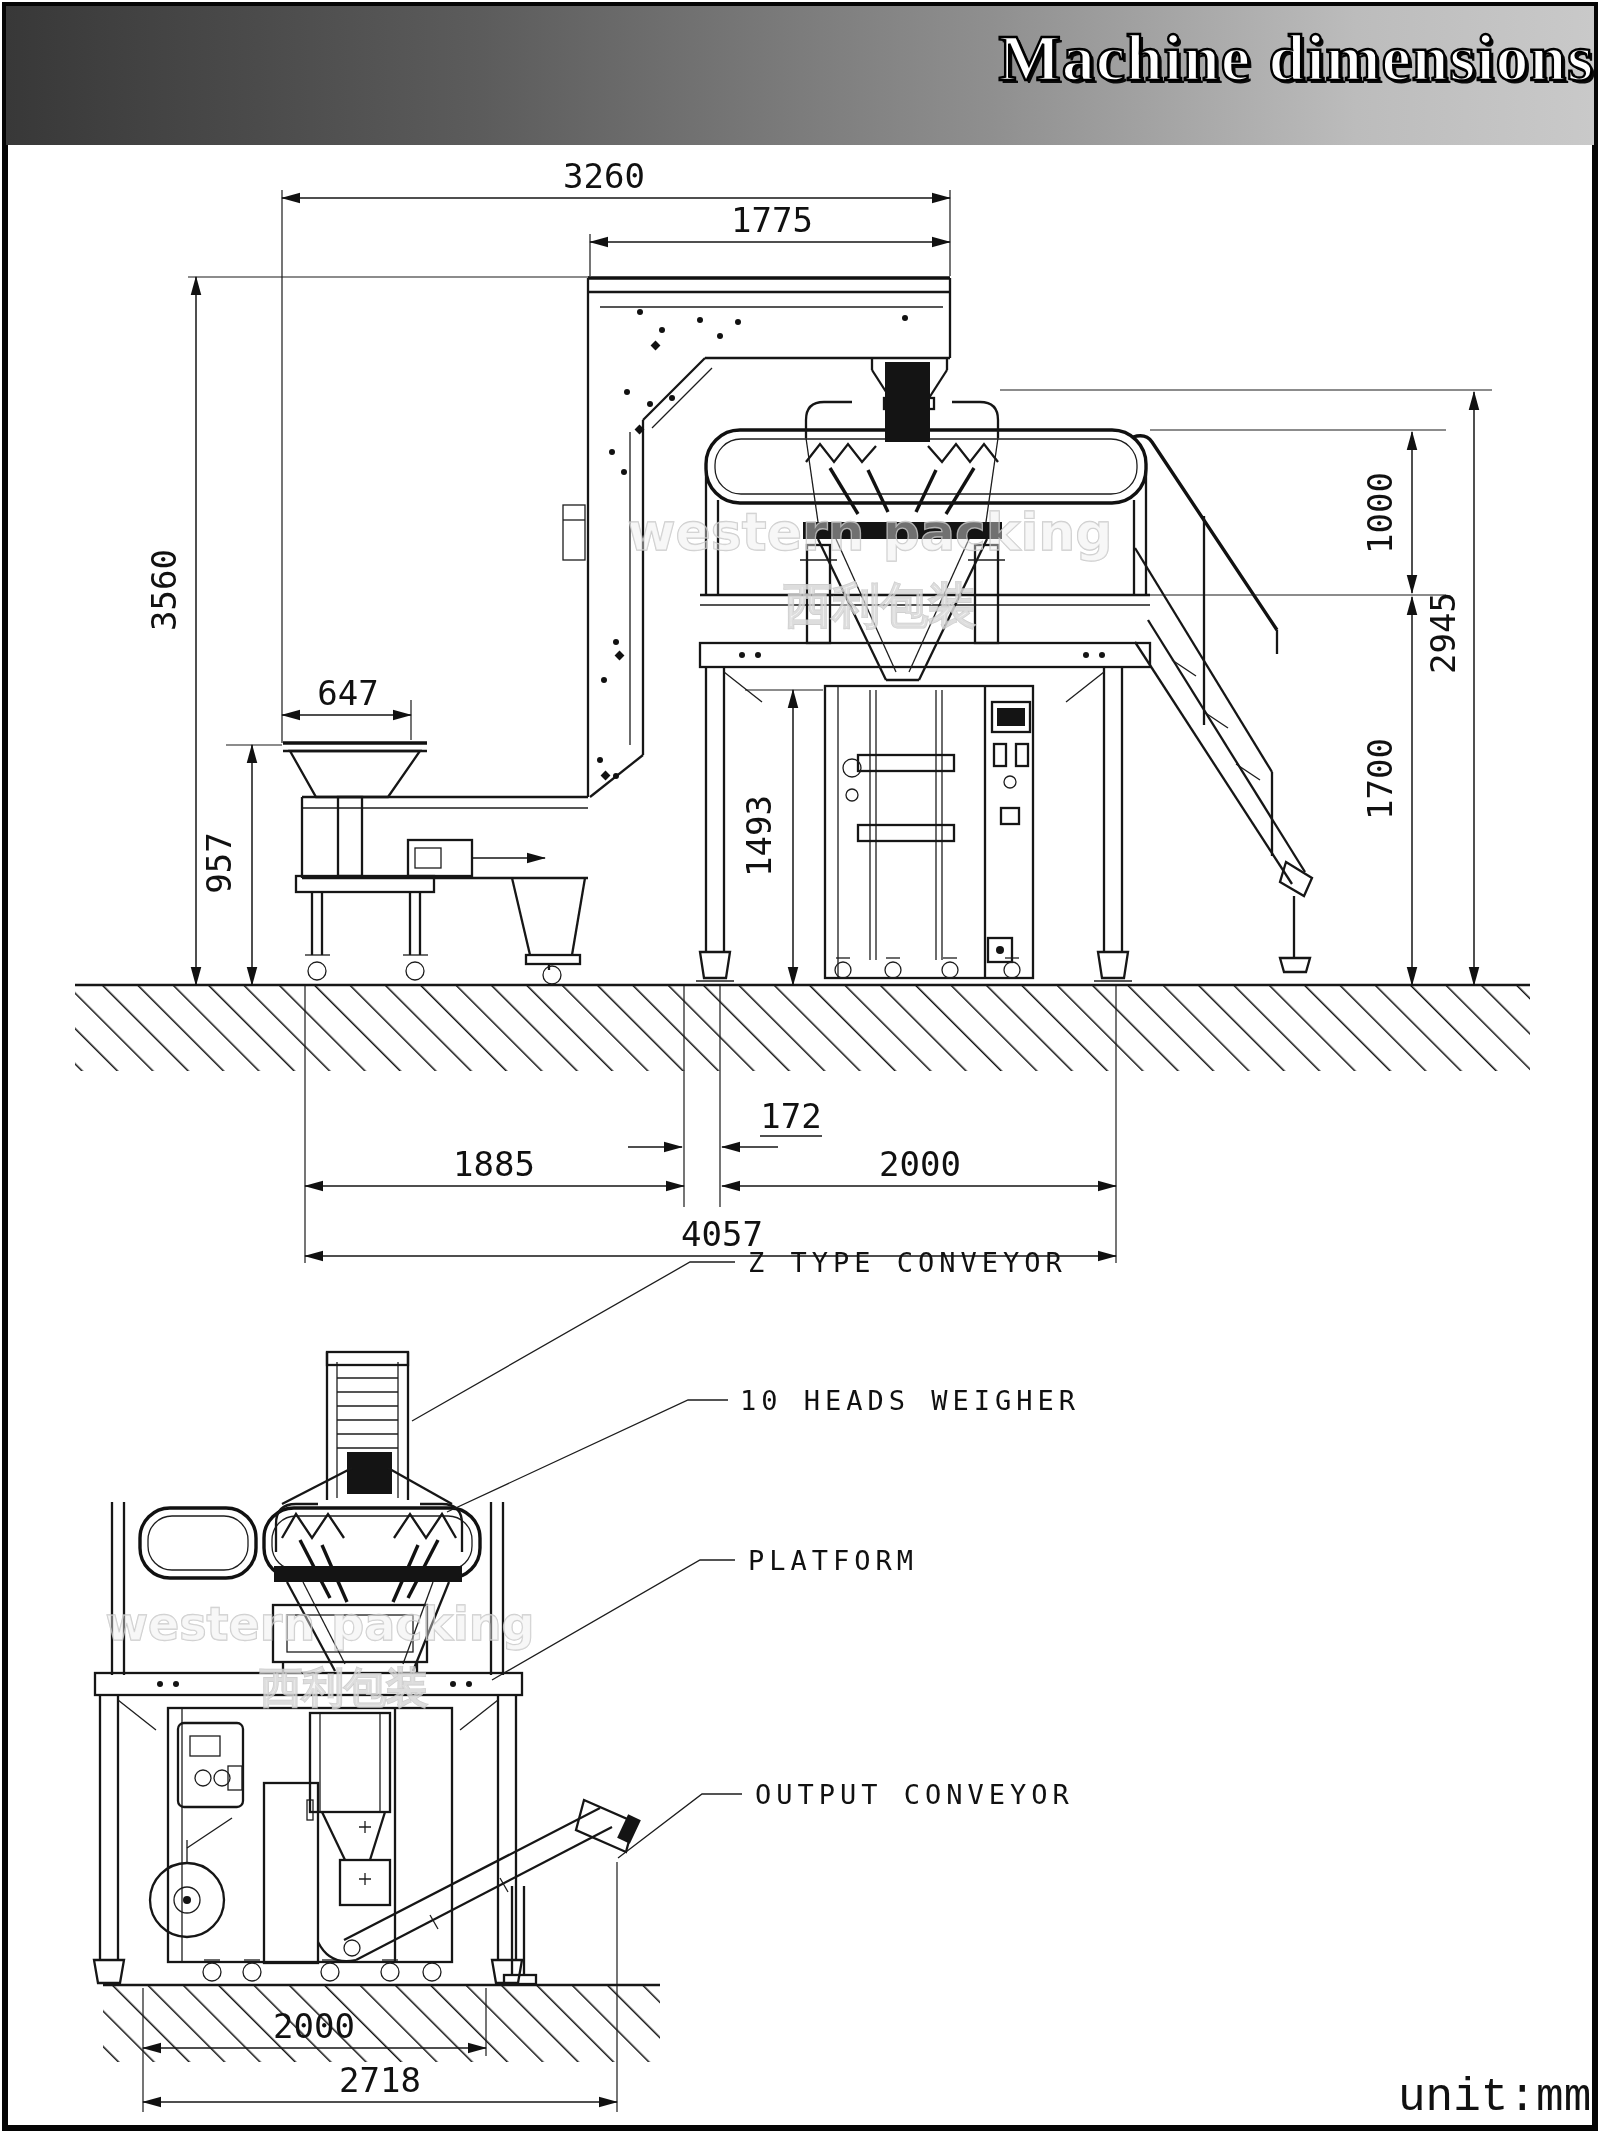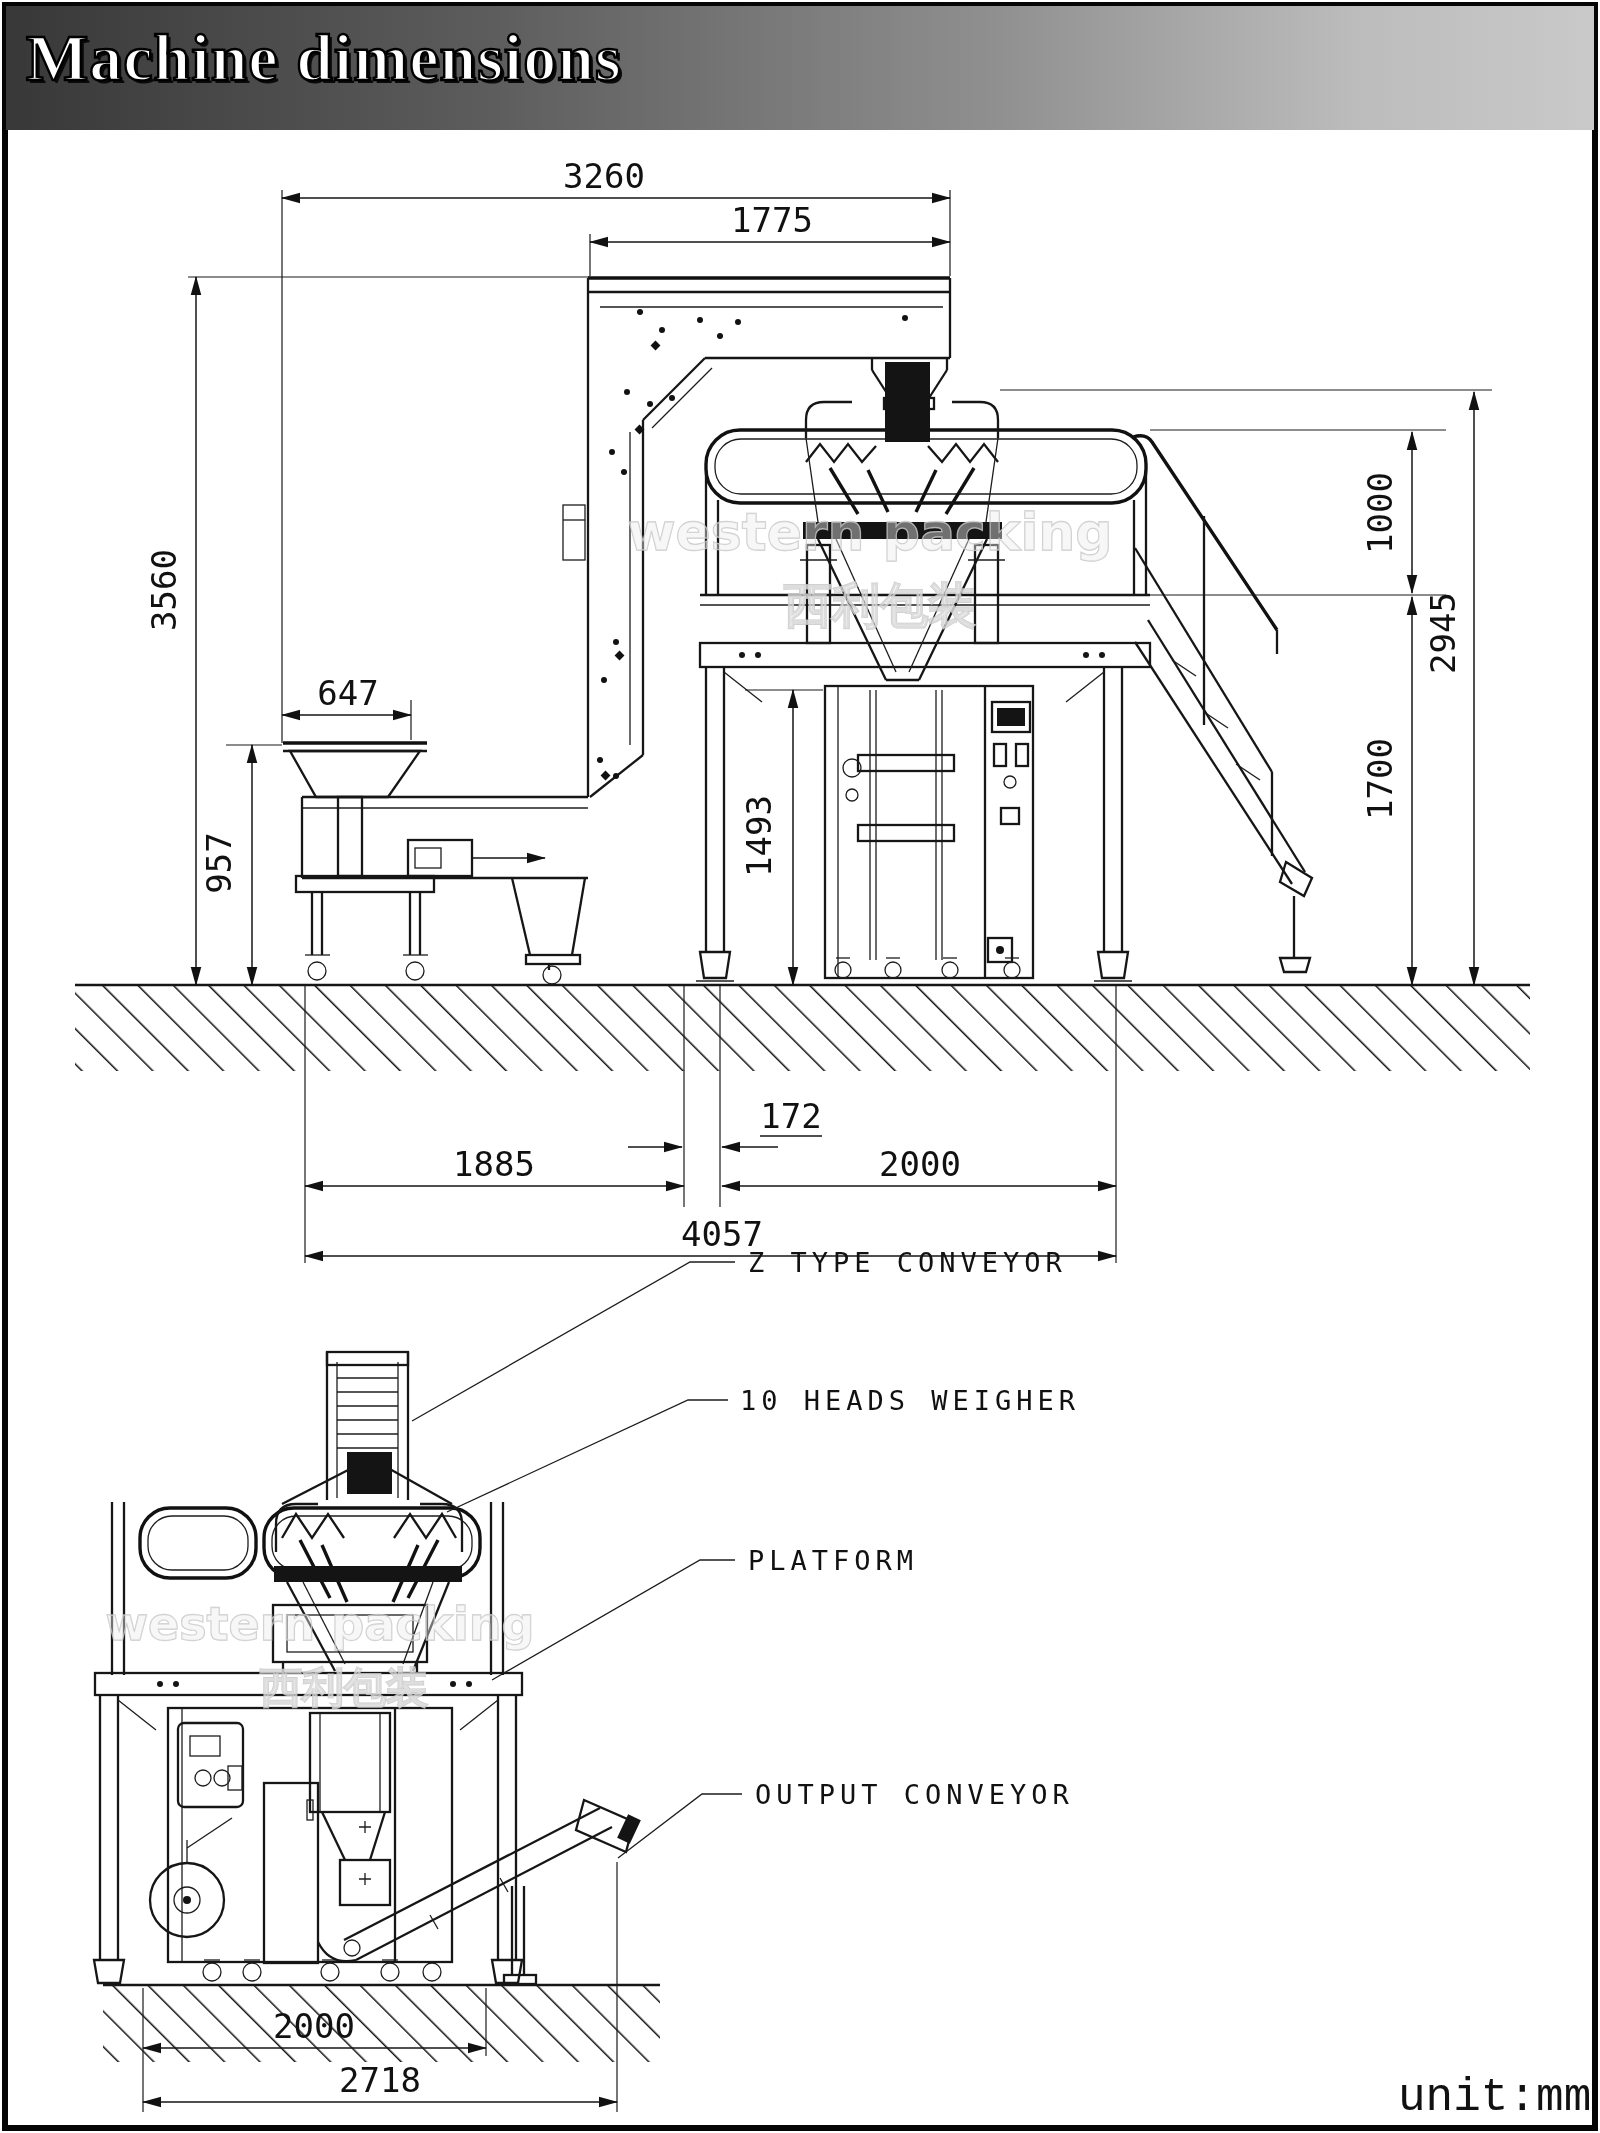--- a/index.html
+++ b/index.html
@@ -1,19 +1,19 @@
 <!DOCTYPE html>
 <html><head>
 <meta charset="utf-8">
 <style>
   html,body{margin:0;padding:0;background:#9a9a9a;}
   .page{position:relative;width:1600px;height:2133px;background:#ffffff;overflow:hidden;
         font-family:"DejaVu Sans",sans-serif;}
-  .title-band{position:absolute;left:6px;top:6px;right:6px;height:124px;
-      background:linear-gradient(90deg,#383838 0%,#5c5c5c 30%,#8f8f8f 62%,#bcbcbc 85%,#c9c9c9 100%);}
+  .title-band{position:absolute;left:6px;top:6px;right:6px;height:139px;
+      background:linear-gradient(90deg,#383838 0%,#5c5c5c 30%,#8f8f8f 62%,#bcbcbc 85%,#c9c9c9 100%);text-align:right;}
   .title-band h1{margin:0;padding:14px 0 0 20px;
       font-family:"Liberation Serif","DejaVu Serif",serif;font-weight:bold;
       font-size:66px;letter-spacing:1px;color:#ffffff;
       -webkit-text-stroke:2.4px #000;text-shadow:3px 3px 0 #0a0a0a;}
   svg{position:absolute;left:0;top:0;}
   .ln{stroke:#161616;stroke-width:2.3;fill:none;}
   .tk{stroke:#111;stroke-width:3.4;fill:none;}
   .tn{stroke:#1d1d1d;stroke-width:1.3;fill:none;}
   .dim{stroke:#141414;stroke-width:1.5;fill:none;}
   .ext{stroke:#1a1a1a;stroke-width:1.2;fill:none;}

